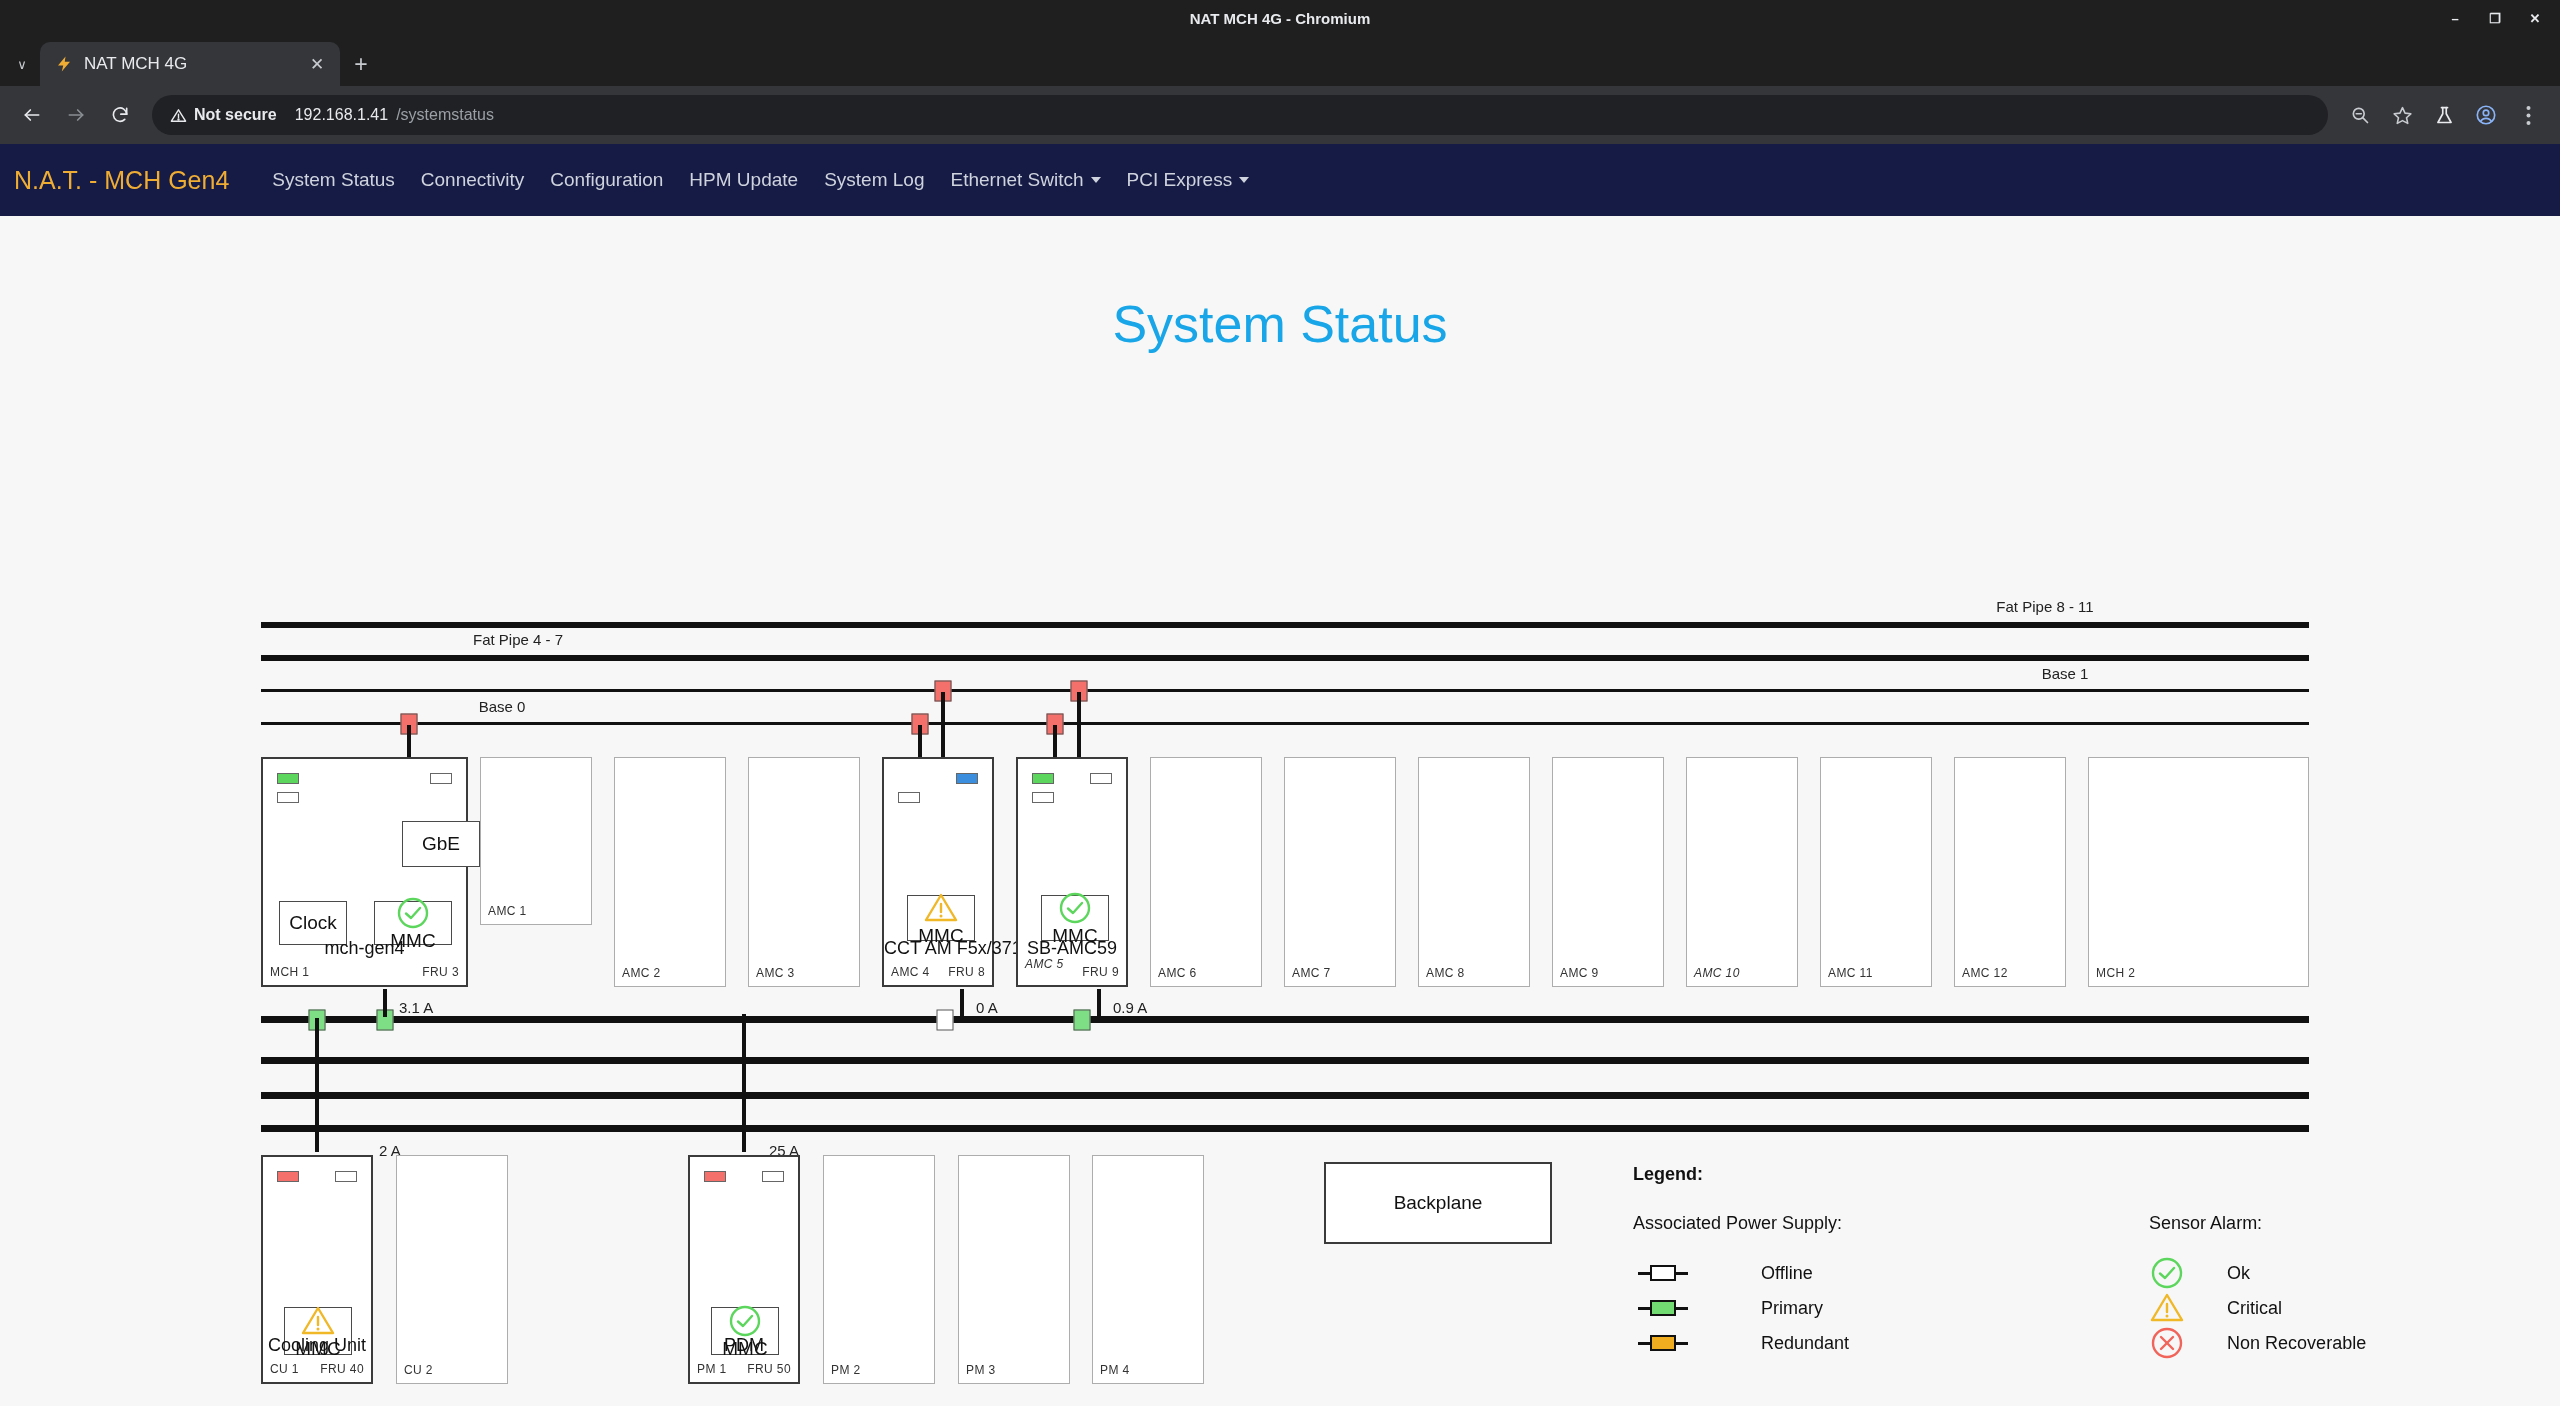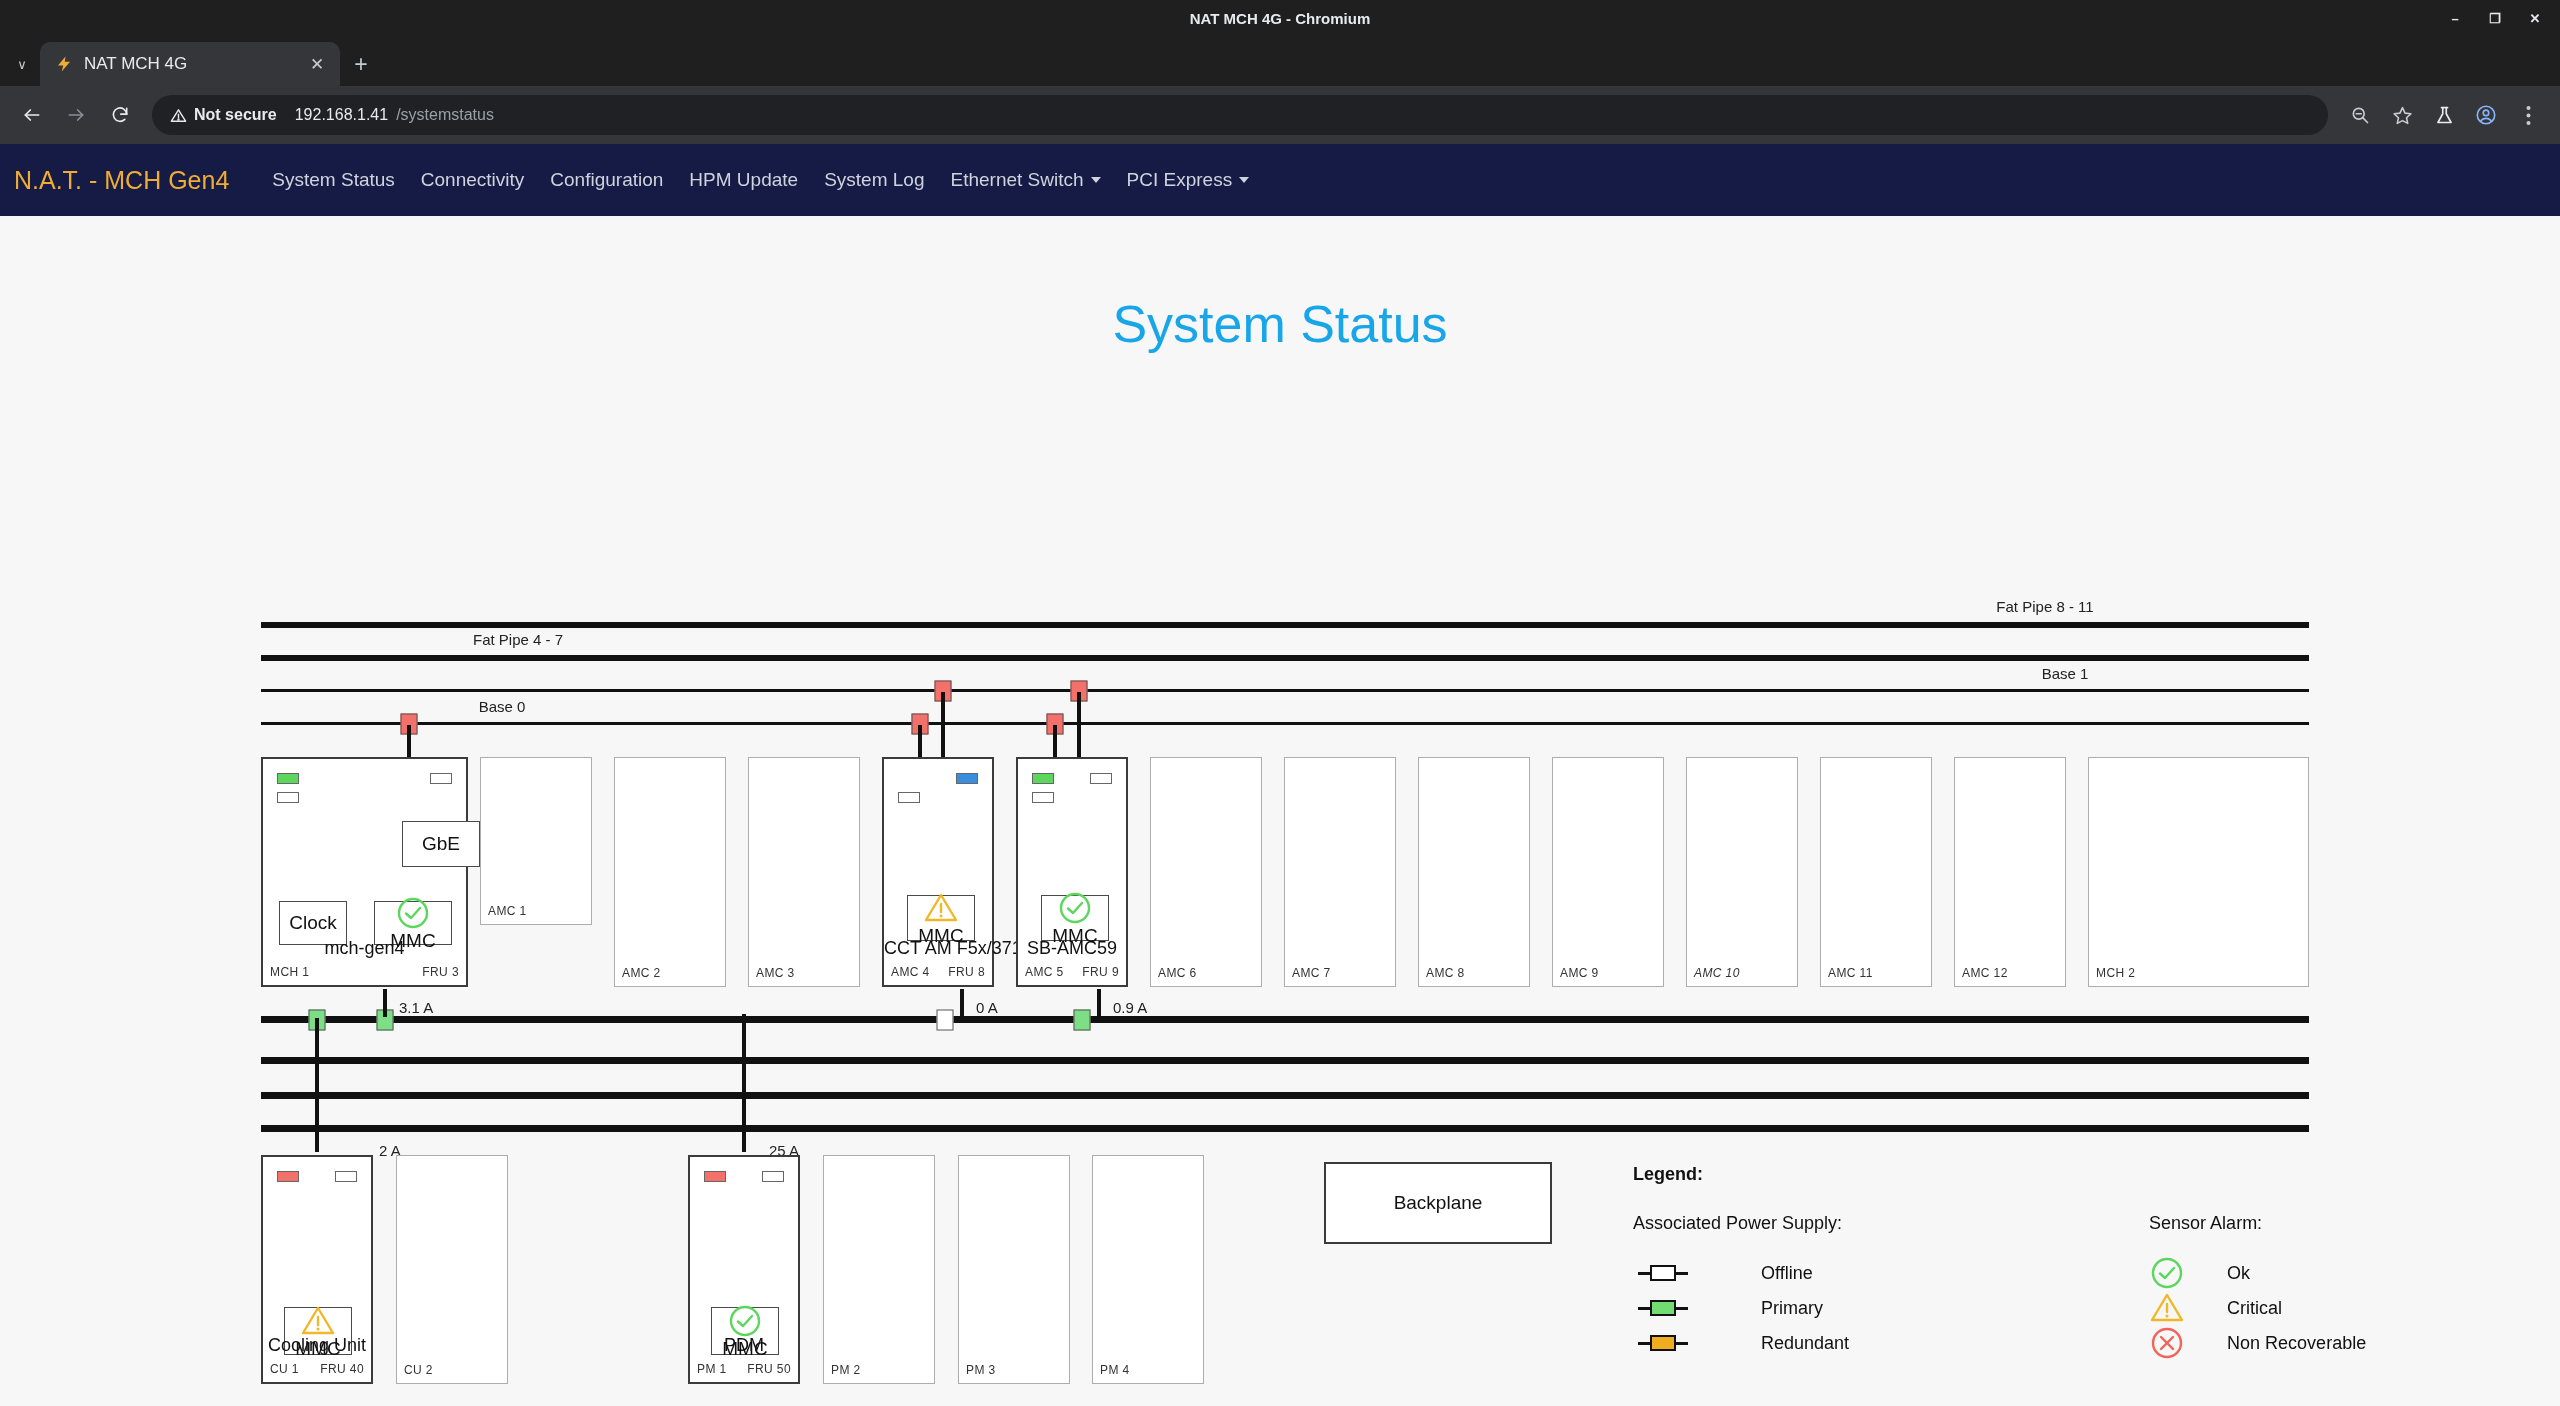--- a/index.html
+++ b/index.html
@@ -360,21 +360,21 @@
             <div class="subbox" style="left:23px; top:136px; width:68px; height:46px;">
               <span>
                 <svg class="mmc-icon" width="30" height="30" viewBox="0 0 36 36" fill="none">
                   <circle cx="18" cy="18" r="14" stroke="#5cd65c" stroke-width="2.4"></circle>
                   <polyline points="11,18.5 16,23 25,13" stroke="#5cd65c" stroke-width="2.4" stroke-linecap="round" stroke-linejoin="round"></polyline>
                 </svg>
               </span>
               <span class="lbl">MMC</span>
             </div>
             <div class="card-name" style="bottom:26px;">SB-AMC59</div>
-            <div class="card-slot" style="bottom:6px;">AMC 5</div>
+            <div class="card-slot" style="bottom:14px;font-style:italic;">AMC 5</div>
             <div class="card-fru" style="bottom:6px;">FRU 9</div>
           </div>
         </div>
         <div class="card" style="left:1150px; top:613px; width:112px; height:230px;">
           <div class="card-inner">
             <div class="card-slot" style="bottom:6px;">AMC 6</div>
           </div>
         </div>
         <div class="card" style="left:1284px; top:613px; width:112px; height:230px;">
           <div class="card-inner">

